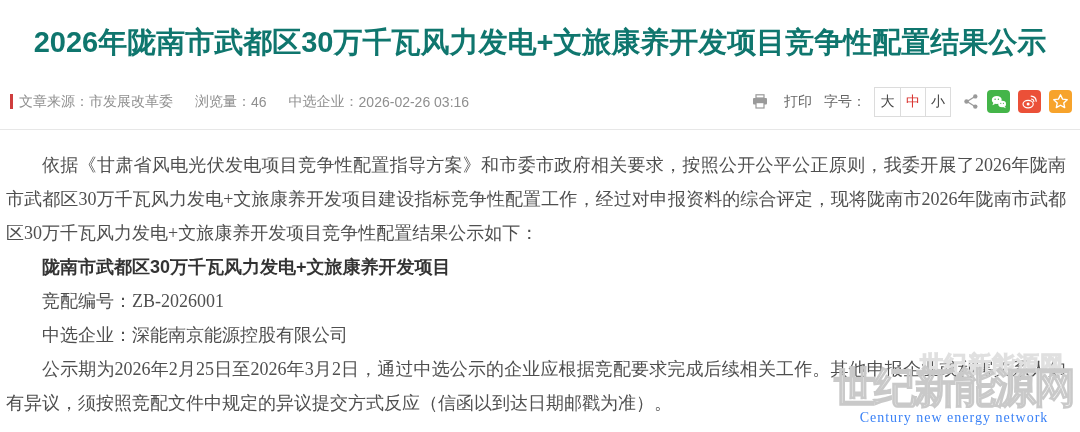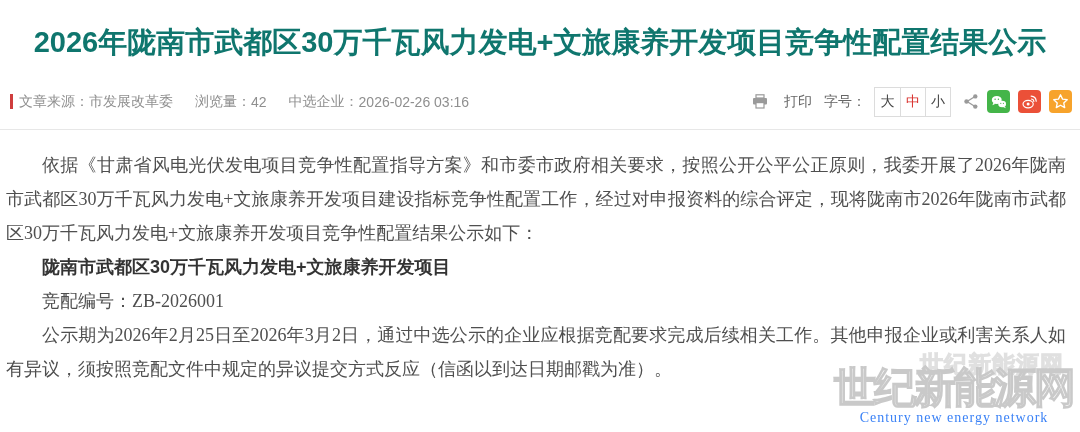--- a/index.html
+++ b/index.html
@@ -71,21 +71,21 @@
 
   <div class="meta-bar">
     <div class="meta-left">
       <span class="meta-item">
         <span class="accent-bar"></span>
         <span>文章来源：</span>
         <span>市发展改革委</span>
       </span>
       <span class="meta-item">
         <span>浏览量：</span>
-        <span>42</span>
+        <span>46</span>
       </span>
       <span class="meta-item">
         <span>中选企业：</span>
         <span>2026-02-26 03:16</span>
       </span>
     </div>
 
     <div class="meta-right">
       <span class="print-btn">
         <span class="share-glyph">
@@ -149,20 +149,21 @@
           </svg>
         </span>
       </span>
     </div>
   </div>
 
   <div class="article-body">
     <p>依据《甘肃省风电光伏发电项目竞争性配置指导方案》和市委市政府相关要求，按照公开公平公正原则，我委开展了2026年陇南市武都区30万千瓦风力发电+文旅康养开发项目建设指标竞争性配置工作，经过对申报资料的综合评定，现将陇南市2026年陇南市武都区30万千瓦风力发电+文旅康养开发项目竞争性配置结果公示如下：</p>
     <p class="project-name">陇南市武都区30万千瓦风力发电+文旅康养开发项目</p>
     <p>竞配编号：ZB-2026001</p>
+    <p>中选企业：深能南京能源控股有限公司</p>
     <p>公示期为2026年2月25日至2026年3月2日，通过中选公示的企业应根据竞配要求完成后续相关工作。其他申报企业或利害关系人如有异议，须按照竞配文件中规定的异议提交方式反应（信函以到达日期邮戳为准）。</p>
   </div>
 
   <div class="wm-small">世纪新能源网</div>
 
   <div class="wm-wrap">
     <div class="wm-cn">世纪新能源网</div>
     <div class="wm-en">Century new energy network</div>
   </div>
 

